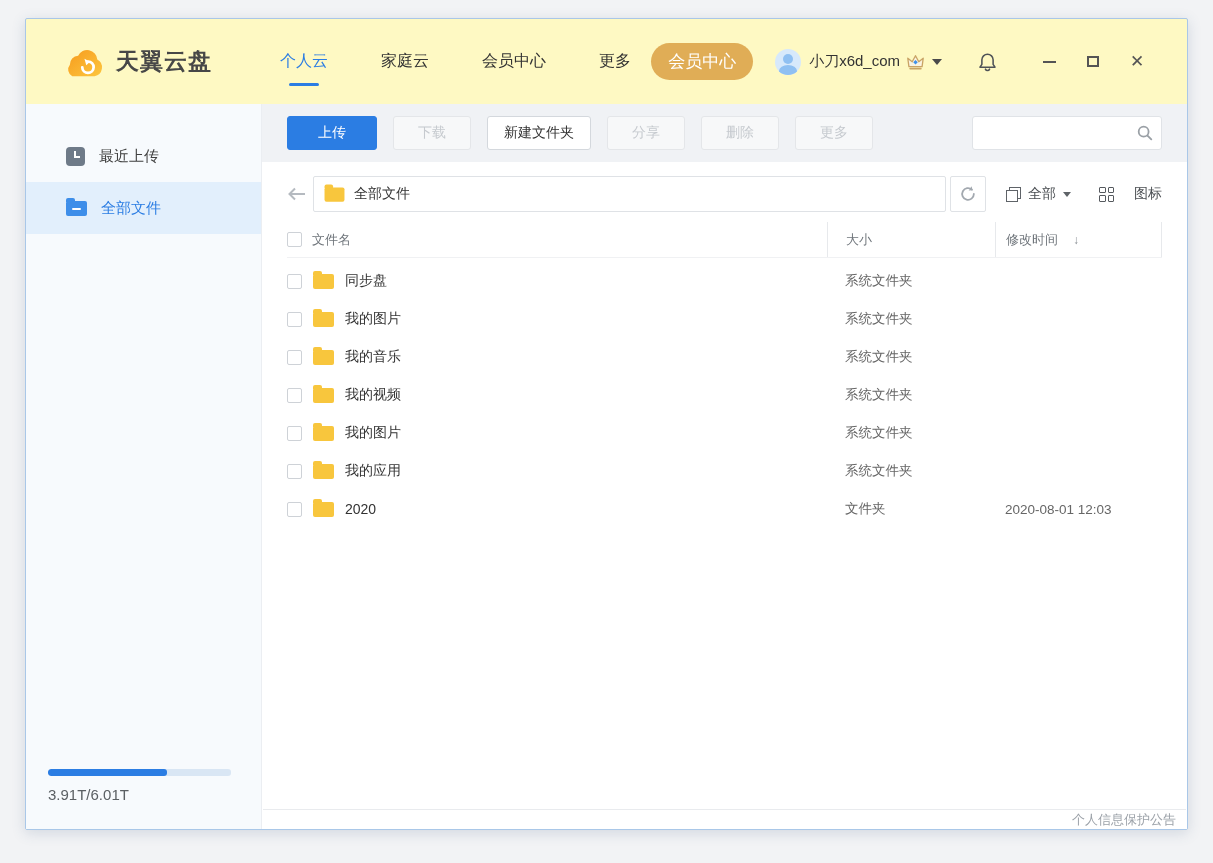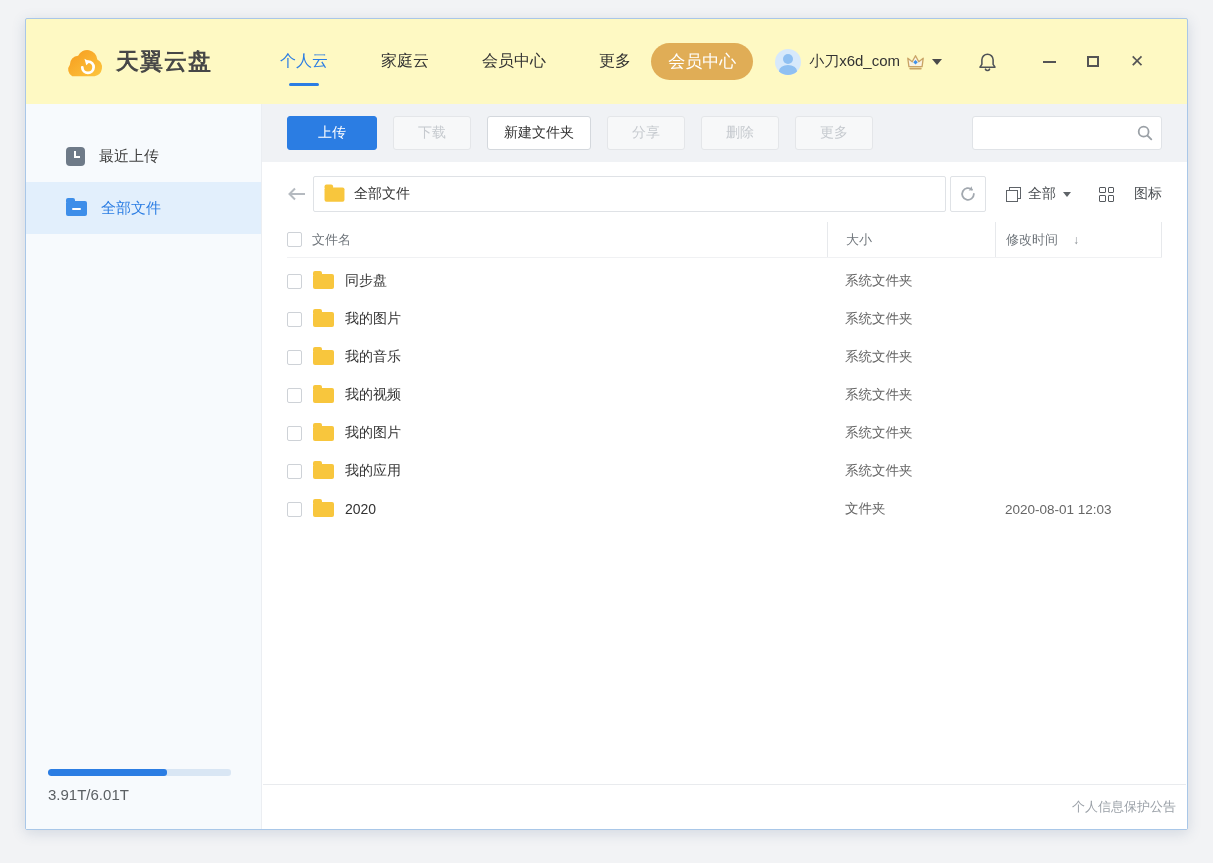--- a/index.html
+++ b/index.html
@@ -123,21 +123,21 @@
   .thead .col-size,.thead .col-time{border-left:1px solid #e7e9ec;}
   .thead .col-time{border-right:1px solid #e7e9ec;}
   .sort-arrow{color:#8a9096;font-size:12px;}
   .rows{flex:1;overflow:hidden;padding:4px 25px 0 25px;}
   .file-row{display:flex;align-items:center;height:38px;font-size:14px;color:#333;cursor:pointer;}
   .file-row .col-name{gap:11px;}
   .file-row .col-size,.file-row .col-time{color:#666;font-size:13.5px;}
   .file-row .name-text{white-space:nowrap;overflow:hidden;text-overflow:ellipsis;}
   
   .content-footer{
-    flex:none;height:45px;border-top:1px solid #e9ebee;margin:0 1px;
+    flex:none;height:20px;border-top:1px solid #e9ebee;margin:0 1px;
     display:flex;align-items:center;justify-content:flex-end;padding-right:10px;
   }
   .notice-link{font-size:13px;color:#9ba1a8;cursor:pointer;}
   svg{display:block;}
 </style>
 </head>
 <body>
 
 <div class="window">
 

